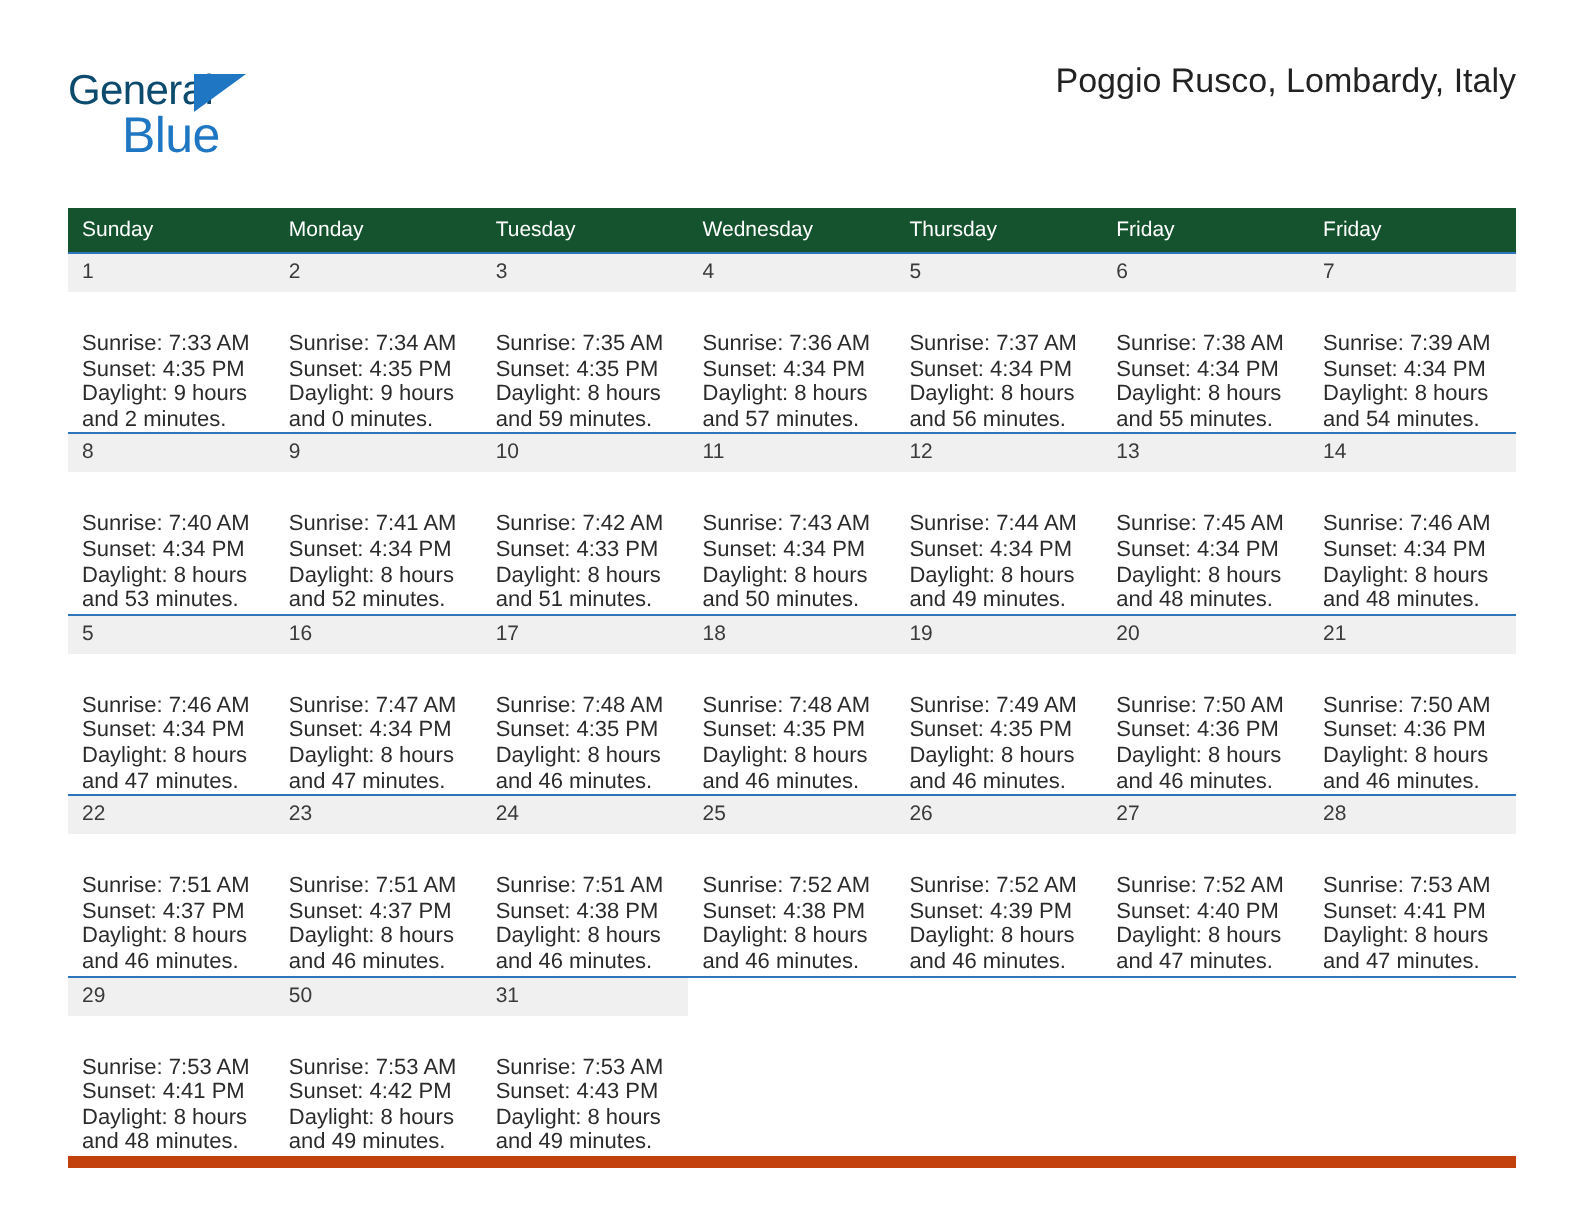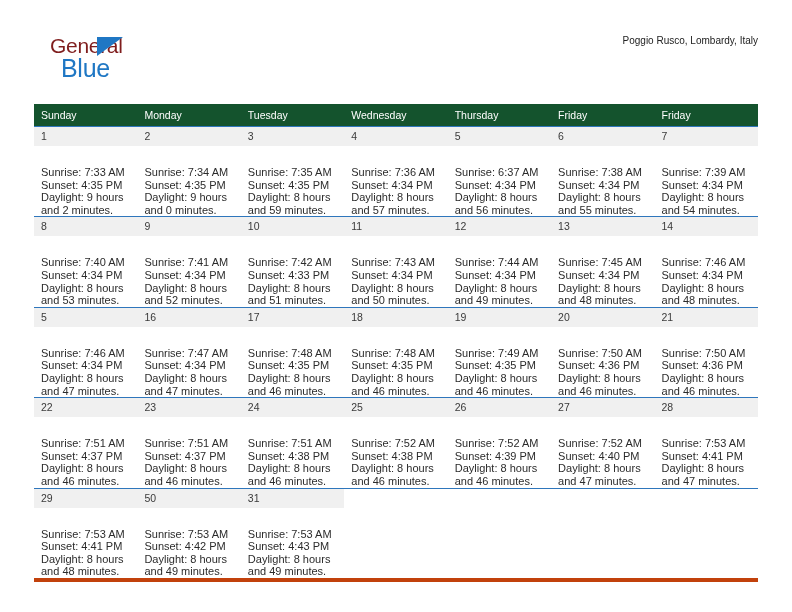--- a/index.html
+++ b/index.html
@@ -34,25 +34,25 @@
 
   .logo {
     position: absolute;
     left: 0;
     top: 6px;
     width: 170px;
     height: 52px;
   }
   .logo-general {
     position: absolute;
-    left: 16px;
+    left: 0;
     top: 0;
     font-size: 21px;
     letter-spacing: -0.3px;
-    color: #7f1d1d;
+    color: #0c4a6e;
     font-family: "Liberation Sans", sans-serif;
   }
   .logo-triangle {
     position: absolute;
     left: 63px;
     top: 3px;
     width: 0;
     height: 0;
     border-left: 26px solid #1f77c4;
     border-bottom: 19px solid transparent;
@@ -73,21 +73,21 @@
     top: 0;
     text-align: right;
   }
   .cal-title {
     font-size: 28px;
     color: #222222;
     line-height: 34px;
     white-space: nowrap;
   }
   .cal-subtitle {
-    font-size: 10px;
+    font-size: 17px;
     color: #222222;
     line-height: 22px;
     margin-top: 2px;
     white-space: nowrap;
   }
 
   
   .calendar {
     position: absolute;
     left: 34px;
@@ -109,21 +109,21 @@
   }
 
   .week-row td {
     vertical-align: top;
     padding: 0;
     border: none;
     border-top: 1.5px solid #2e76bc;
     height: 86px;
   }
   .week-row.last td {
-    border-bottom: 4px solid #c2410c;
+    border-bottom: 6px solid #c2410c;
   }
 
   .cell {
     height: 100%;
     box-sizing: border-box;
   }
 
   .daynum {
     background: #f0f0f0;
     font-size: 10.5px;
@@ -222,21 +222,21 @@
                 <div>Sunset: 4:34 PM</div>
                 <div>Daylight: 8 hours</div>
                 <div>and 57 minutes.</div>
               </div>
             </div>
           </td>
         <td>
             <div class="cell">
               <div class="daynum">5</div>
               <div class="details">
-                <div>Sunrise: 6:37 AM</div>
+                <div>Sunrise: 7:37 AM</div>
                 <div>Sunset: 4:34 PM</div>
                 <div>Daylight: 8 hours</div>
                 <div>and 56 minutes.</div>
               </div>
             </div>
           </td>
         <td>
             <div class="cell">
               <div class="daynum">6</div>
               <div class="details">

